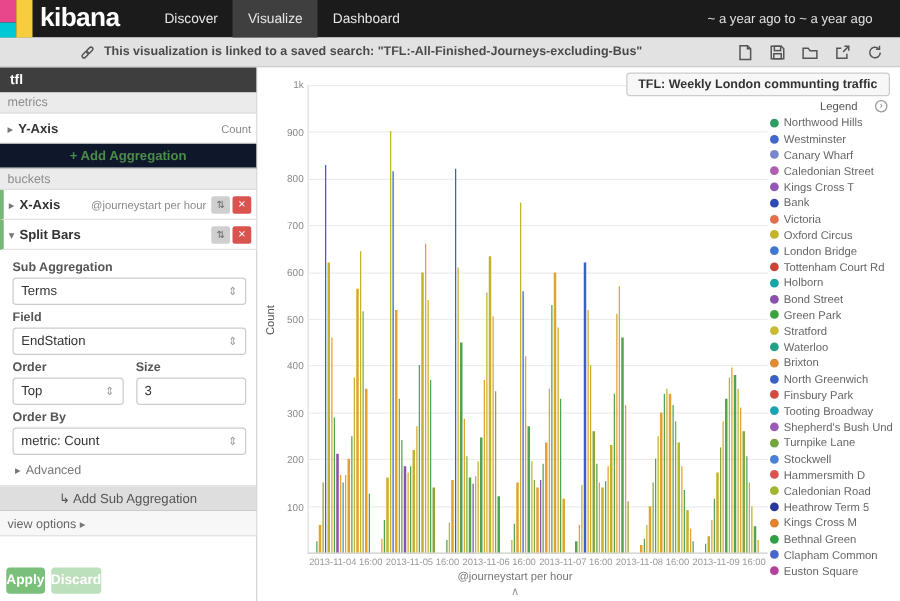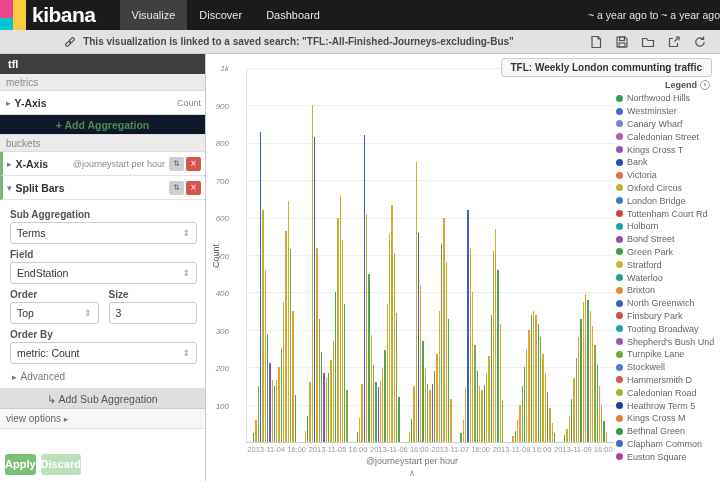--- a/index.html
+++ b/index.html
@@ -10,21 +10,21 @@
   .navbar { height:30px; background:#1b1b1b; display:flex; align-items:stretch; color:#fff; }
   .logo-wrap { display:flex; align-items:center; padding:0 10px 0 0; }
   .logo-flag { width:26px; height:30px; display:grid; grid-template-columns:1fr 1fr; grid-template-rows:3fr 2fr; }
   .logo-flag .m { background:#e8488b; grid-row:1; grid-column:1; }
   .logo-flag .t { background:#00c7d4; grid-row:2; grid-column:1; }
   .logo-flag .y { background:#f7cc3d; grid-row:1 / span 2; grid-column:2; }
   .logo-text { font-size:21px; font-weight:bold; letter-spacing:-0.5px; padding-left:6px; }
   .nav-menu { display:flex; align-items:stretch; margin-left:14px; }
   .nav-item { font-size:11px; color:#e6e6e6; display:flex; align-items:center; padding:0 12px; cursor:pointer; }
   .nav-item.active { background:#3f3f3f; }
-  .time-range { margin-left:auto; font-size:10.5px; color:#e0e0e0; display:flex; align-items:center; padding-right:0; }
+  .time-range { margin-left:auto; font-size:10.5px; color:#e0e0e0; display:flex; align-items:center; padding-right:22px; }
 
   
   .linkbar { height:24px; background:#e2e2e2; border-bottom:1px solid #c8c8c8; display:flex; align-items:center; }
   .linkbar-center { flex:1; display:flex; align-items:center; justify-content:center; gap:5px; }
   .linkbar-msg { font-size:10px; font-weight:bold; color:#4a4a4a; }
   .linkbar-icons { display:flex; align-items:center; gap:10px; padding:0 12px; }
   .ic-btn { width:16px; height:16px; display:flex; align-items:center; justify-content:center; cursor:pointer; }
   .ic-btn svg { stroke:#555; fill:none; stroke-width:1.2; }
 
   
@@ -55,32 +55,32 @@
   .add-sub { height:20px; background:#dedede; color:#555; font-size:10.5px; text-align:center; line-height:20px; cursor:pointer; border-bottom:1px solid #ccc; }
   .view-opts { height:20px; font-size:10px; color:#666; line-height:20px; padding-left:6px; border-bottom:1px solid #e3e3e3; cursor:pointer; background:#f7f7f7; }
   .sb-bottom { margin-top:auto; padding:5px 5px 6px; display:flex; flex-direction:row; gap:5px; }
   .btn-apply { height:21px; background:#7abf7a; color:#fff; font-size:11px; font-weight:bold; text-align:center; line-height:21px; border-radius:3px; cursor:pointer; }
   .btn-discard { height:21px; background:#bcdfbc; color:#fff; font-size:11px; font-weight:bold; text-align:center; line-height:21px; border-radius:3px; cursor:pointer; }
 
   
   .chart-region { flex:1; position:relative; background:#fff; }
   .viz-title { position:absolute; top:4px; right:8px; border:1px solid #ccc; background:#f7f7f7; border-radius:3px; padding:3px 9px; font-size:10px; font-weight:bold; color:#333; z-index:3; }
   .legend { position:absolute; top:26px; right:2px; width:102px; bottom:2px; overflow:hidden; z-index:2; }
-  .legend-header { font-size:9px; color:#555; text-align:right; padding-right:8px; margin-bottom:2px; display:flex; justify-content:flex-end; align-items:center; gap:3px;font-weight:bold; }
+  .legend-header { font-size:9px; color:#555; text-align:right; padding-right:8px; margin-bottom:2px; display:flex; justify-content:flex-end; align-items:center; gap:14px; }
   .legend-toggle { width:10px; height:10px; border:1px solid #999; border-radius:50%; color:#777; font-size:7px; line-height:8px; text-align:center; cursor:pointer; }
   .legend-item { display:flex; align-items:center; height:12.8px; cursor:pointer; }
   .legend-dot { width:7px; height:7px; border-radius:50%; margin-right:4px; flex:0 0 7px; }
   .legend-label { font-size:9px; color:#666; white-space:nowrap; overflow:hidden; text-overflow:ellipsis; }
 
   .plot-wrap { position:absolute; left:4px; top:14px; right:106px; bottom:0; display:flex; flex-direction:column; }
   .plot-main { flex:1; display:flex; }
   .ylabel-col { width:12px; display:flex; align-items:center; justify-content:center; }
   .ylabel-col span { transform:rotate(-90deg); font-size:9px; color:#555; white-space:nowrap; }
   .yticks { width:24px; position:relative; }
-  .ytick { position:absolute; right:17px; transform:translateY(-50%); font-size:8px; color:#888;font-style:italic; }
+  .ytick { position:absolute; right:3px; transform:translateY(-50%); font-size:8px; color:#888; }
   .plot-area { flex:1; position:relative; border-left:1px solid #ddd; border-bottom:1px solid #ccc; }
   .gridline { position:absolute; left:0; right:0; height:1px; background:#ededed; z-index:0; }
   .bars { position:absolute; left:0; right:0; top:0; bottom:0; display:flex; align-items:flex-end; padding:0 2px; z-index:1; }
   .cluster { flex:1; display:flex; align-items:flex-end; margin:0 4px; height:100%; }
   .bar { flex:1; margin-right:1px; min-width:1px; }
   .xticks { height:13px; display:flex; justify-content:space-around; margin-left:36px; align-items:center; }
   .xtick { font-size:7.5px; color:#999; white-space:nowrap; }
   .xlabel { height:12px; text-align:center; font-size:9px; color:#777; }
   .collapse-bar { height:13px; text-align:center; color:#999; font-size:9px; cursor:pointer; line-height:11px; }
 </style>
@@ -90,22 +90,22 @@
 <div class="navbar">
   <div class="logo-wrap">
     <div class="logo-flag">
       <div class="m"></div>
         <div class="t"></div>
         <div class="y"></div>
     </div>
     <div class="logo-text">kibana</div>
   </div>
   <div class="nav-menu">
+      <div class="nav-item">Discover</div>
       <div class="nav-item active">Visualize</div>
-      <div class="nav-item">Discover</div>
       <div class="nav-item">Dashboard</div>
     </div>
   <div class="time-range">~ a year ago to ~ a year ago</div>
 </div>
 
 <div class="linkbar">
   <div class="linkbar-center">
     <span class="ic-btn">
       <svg width="14" height="14" viewBox="0 0 14 14">
           <g transform="rotate(-45 7 7)">

